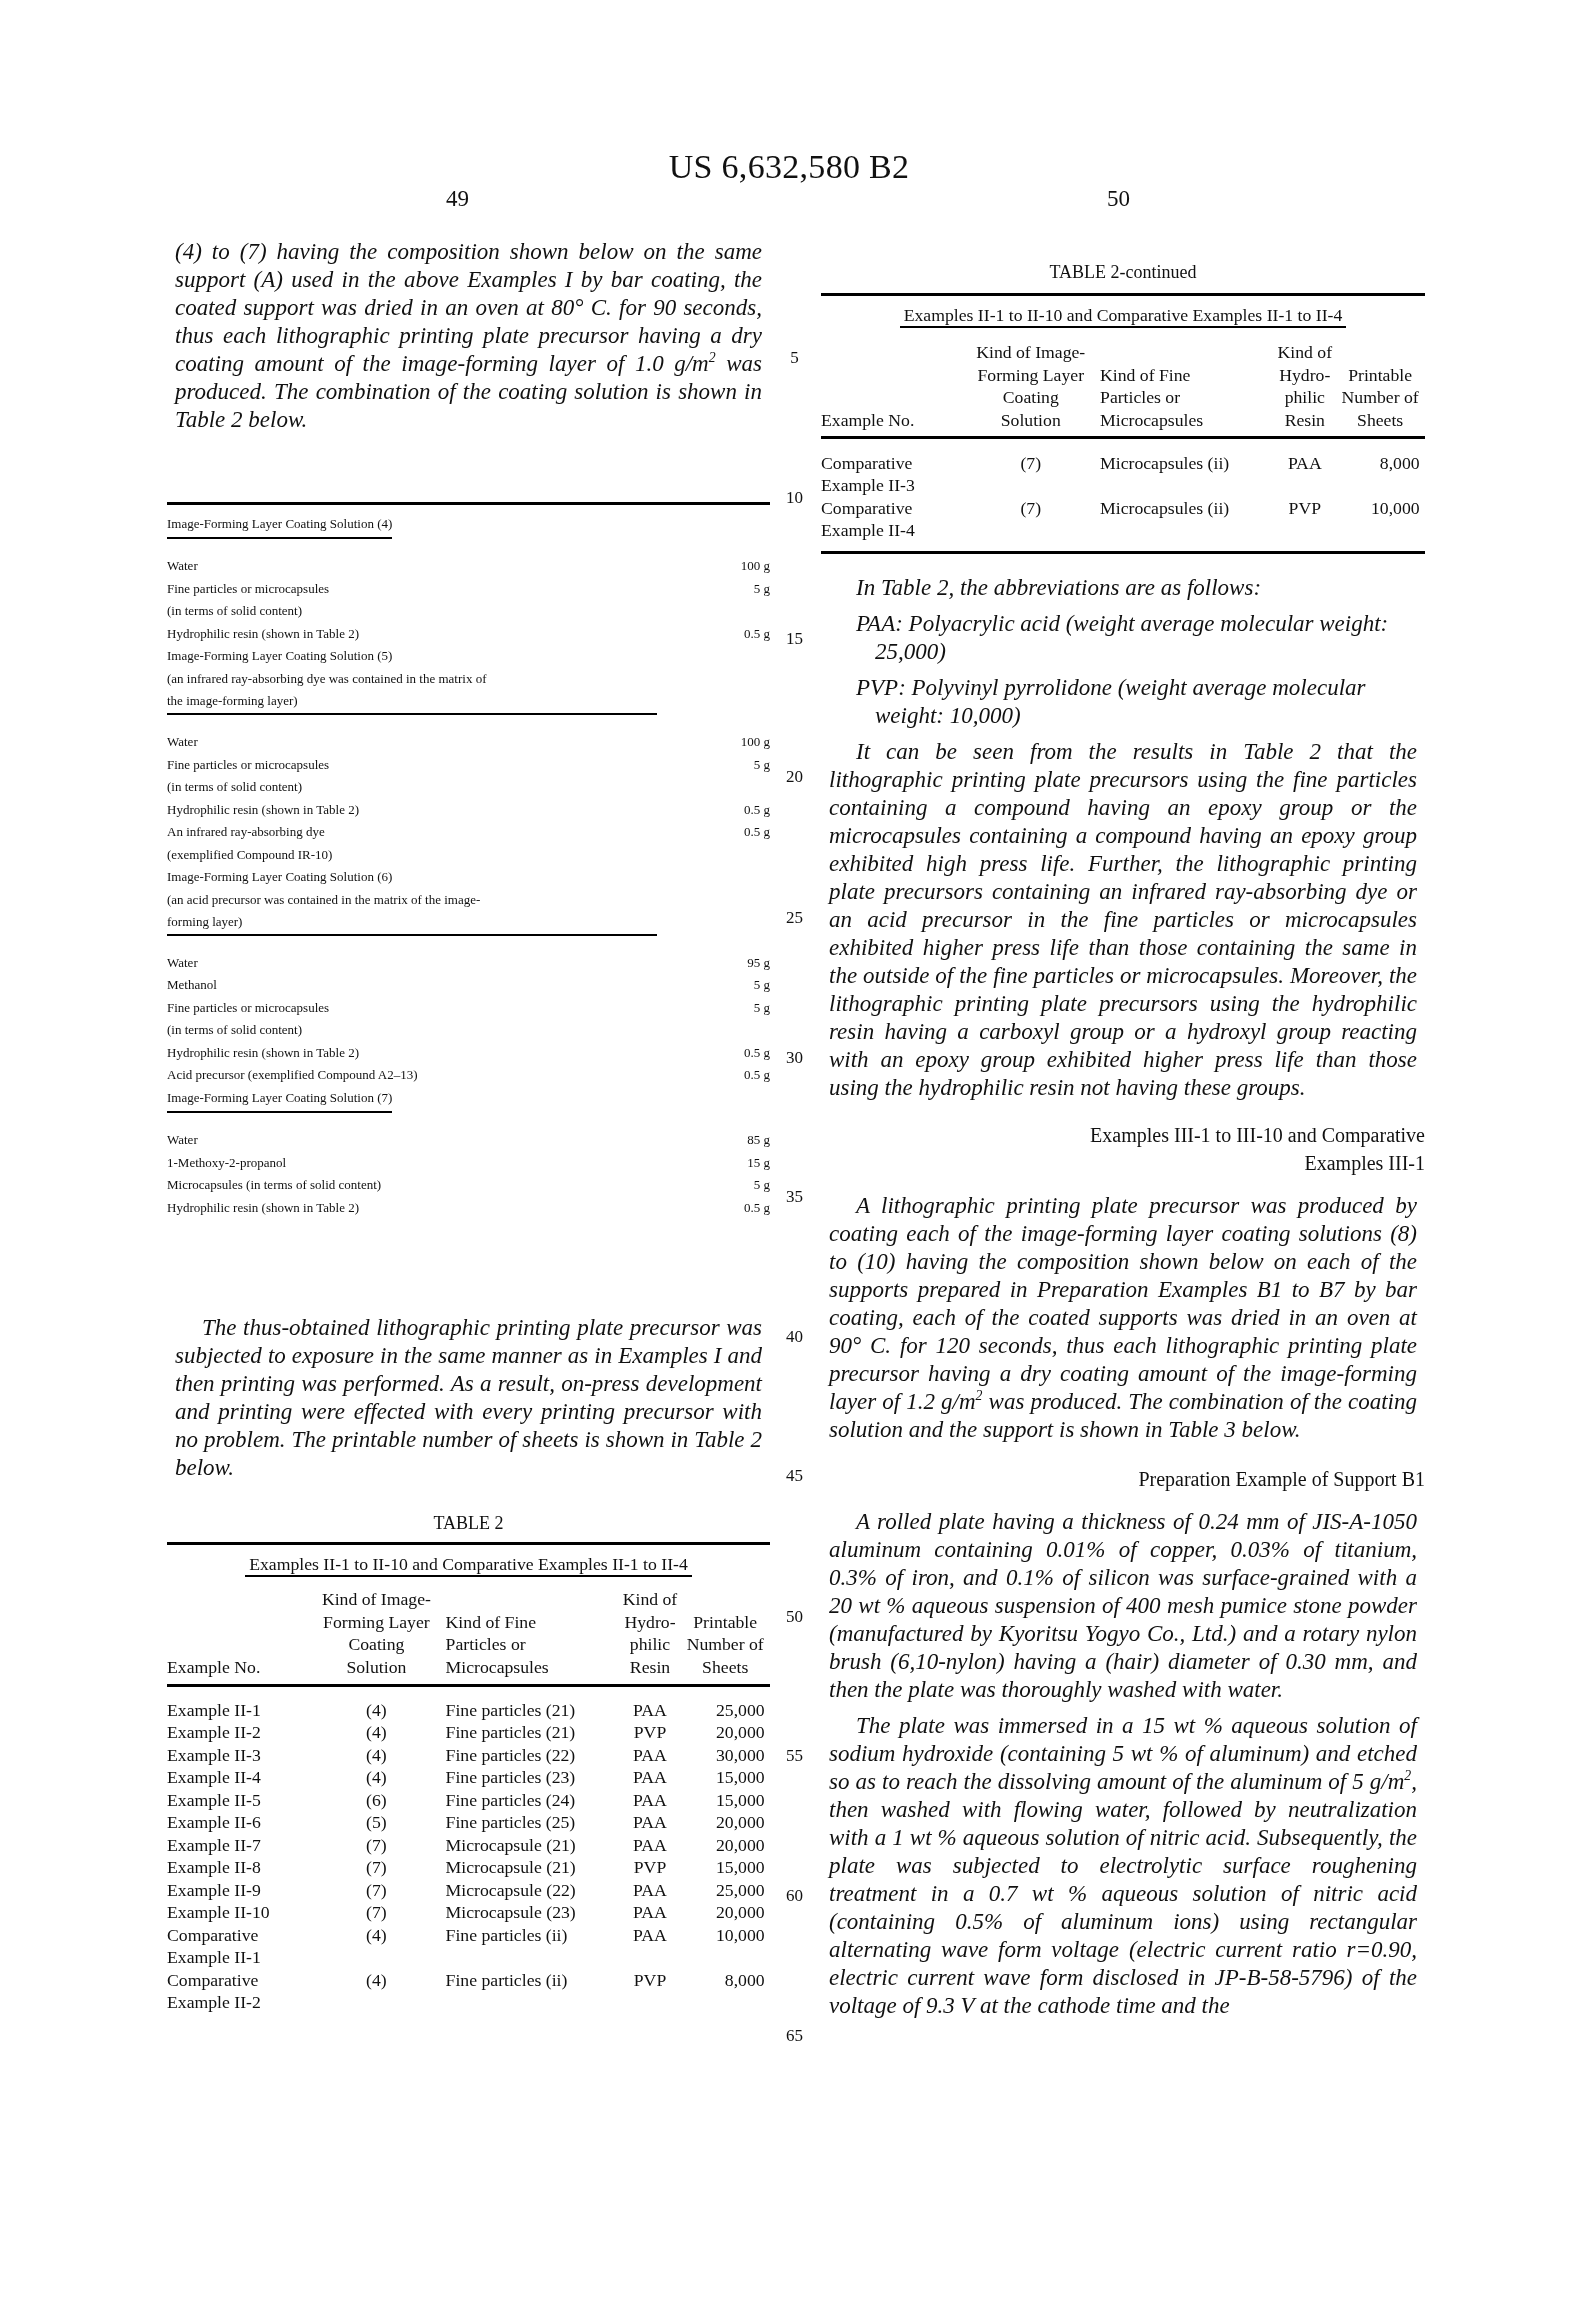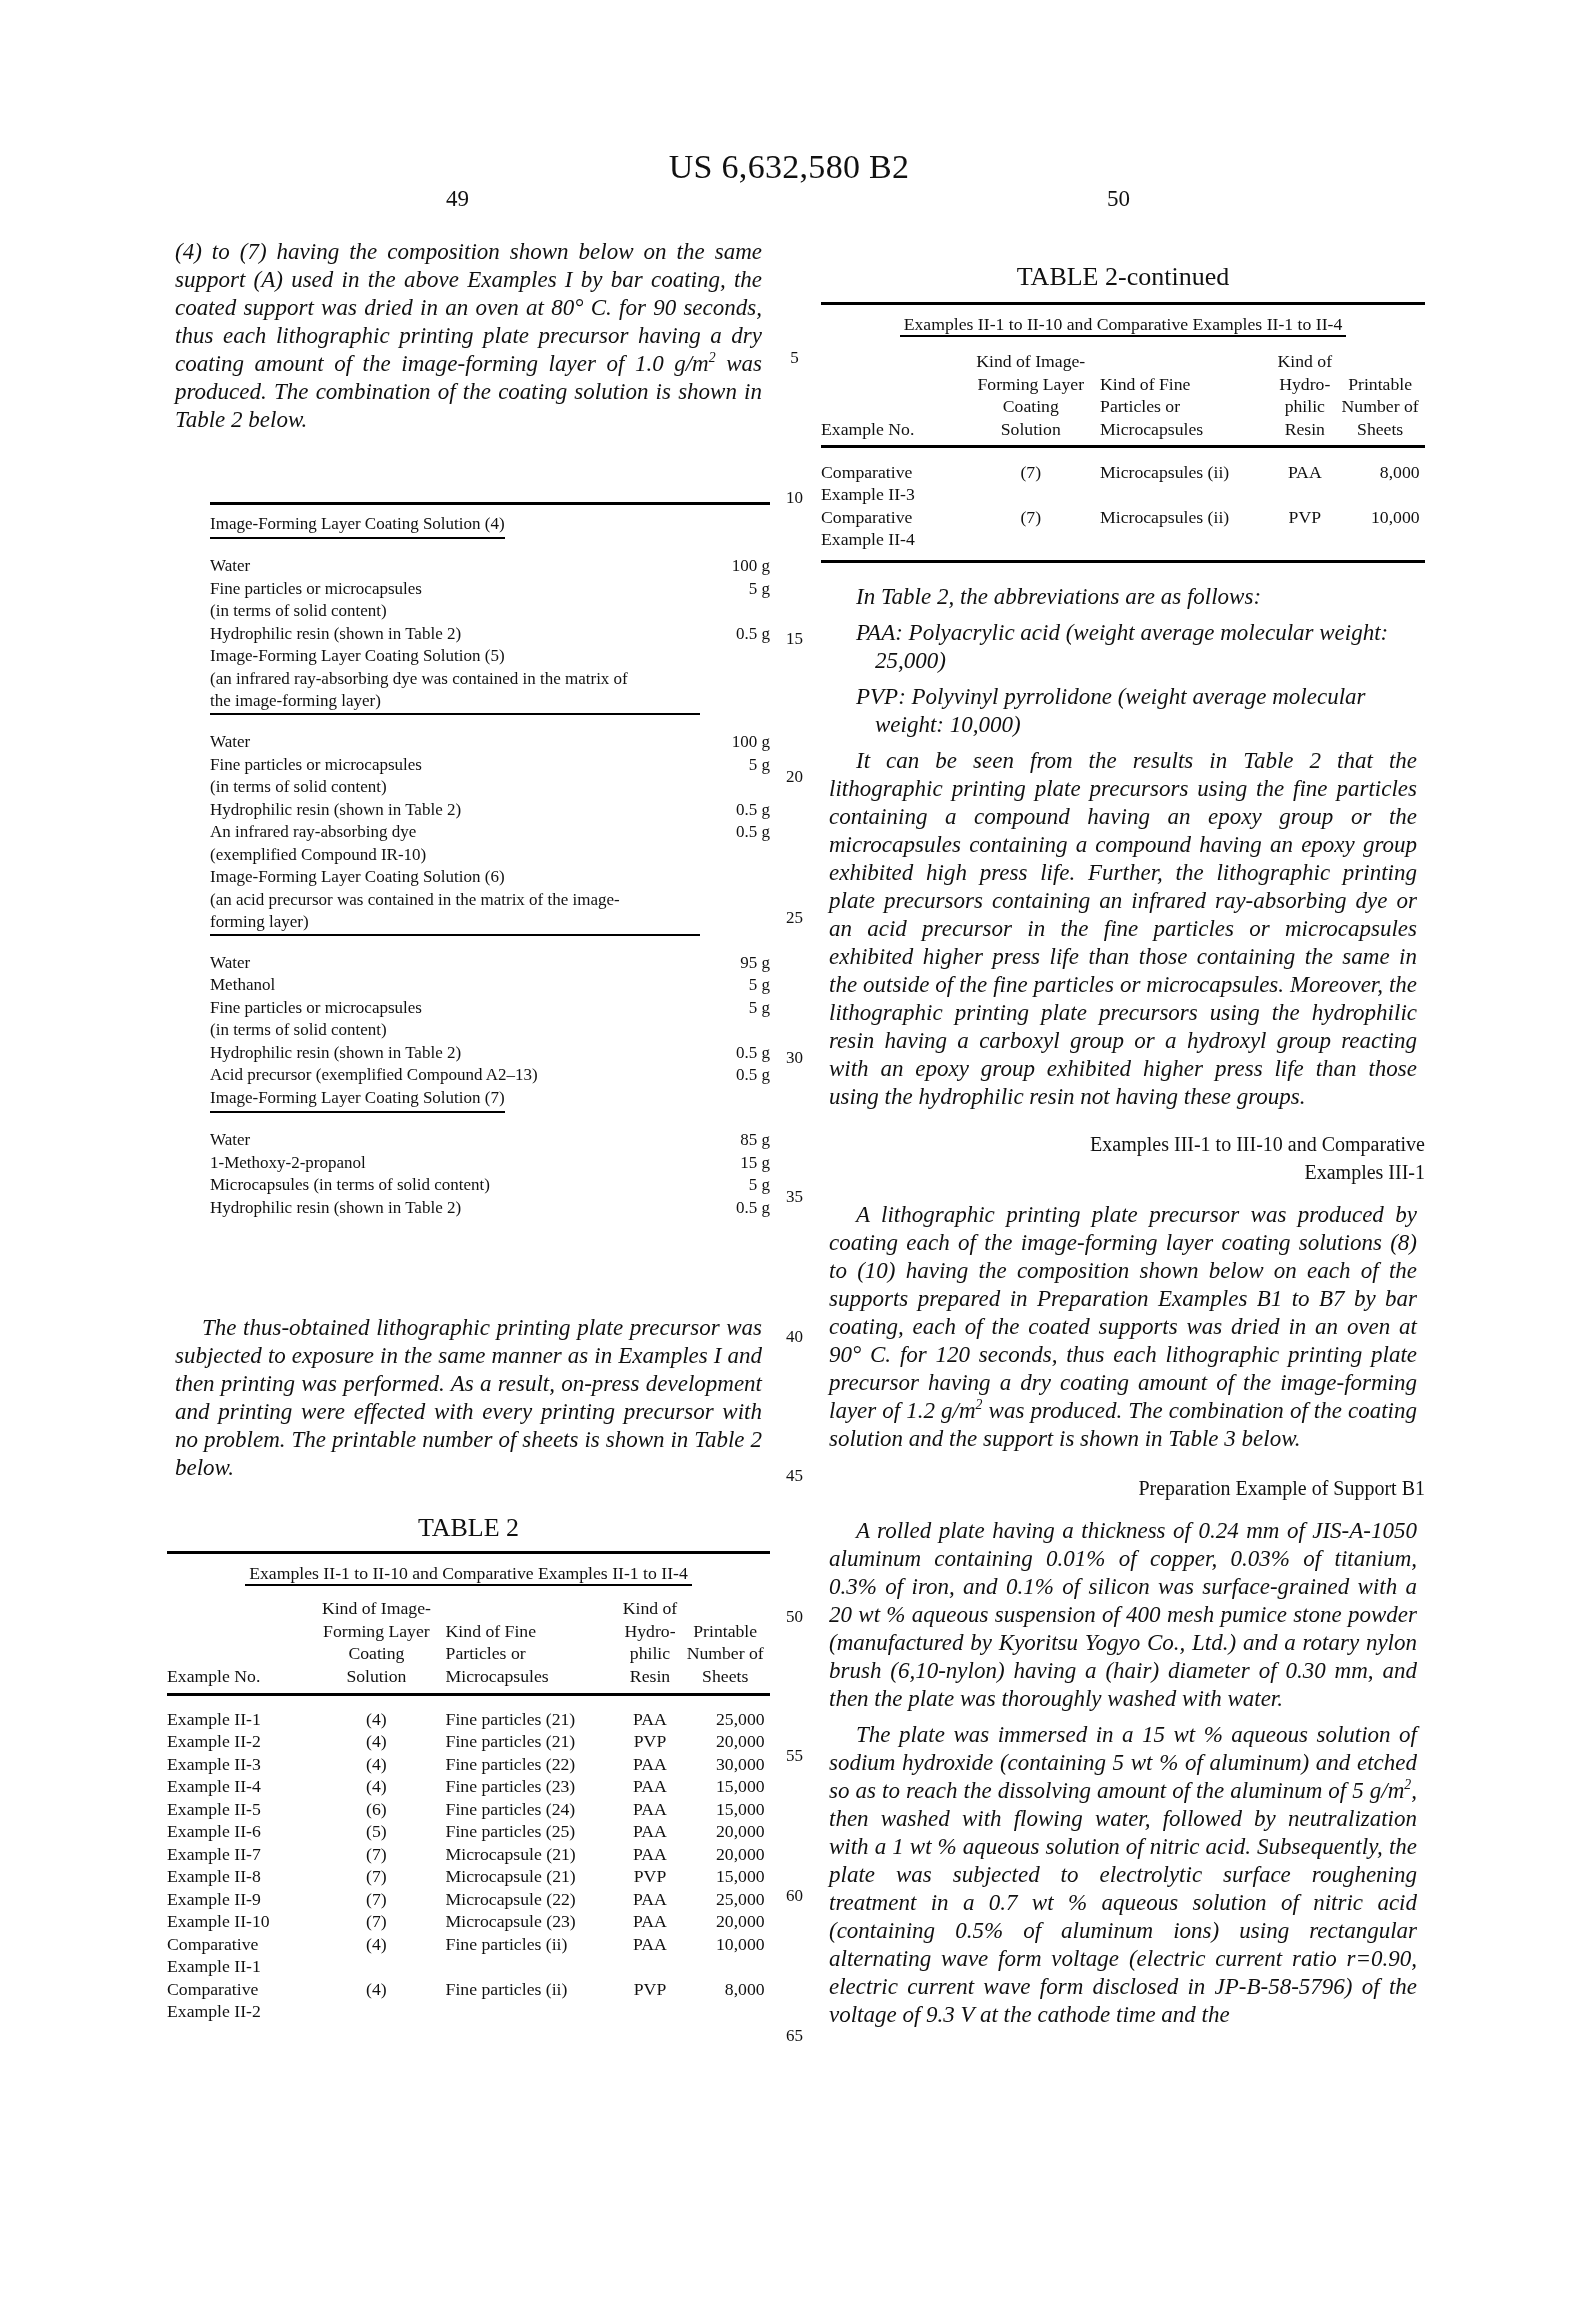--- a/index.html
+++ b/index.html
@@ -7,25 +7,25 @@
          font-family:"Liberation Serif","DejaVu Serif",serif; color:#111; }
   .abs { position:absolute; }
   .header { left:0; width:1578px; top:148px; text-align:center; font-size:34px; letter-spacing:0.3px; }
   .pnum { top:186px; font-size:23px; font-weight:normal; }
   .col { position:absolute; }
   .body-text { font-size:23px; line-height:28px; text-align:justify; }
   .body-text p { margin:8px;font-style:italic; }
   .indent { text-indent:27px; }
   .linenum { position:absolute; left:781px; font-size:17px; width:27px; text-align:center; }
   .rule-thick { border-top:3.4px solid #000; }
-  .comp-table { font-size:17px; line-height:22.5px;margin-left:43px; }
+  .comp-table { font-size:13px; line-height:22.5px; }
   .comp-row { display:flex; justify-content:space-between;gap:42px; }
   .comp-row .amt { width:65px; text-align:right; white-space:pre; }
   .ul-title { display:inline-block; border-bottom:2px solid #000; padding-bottom:1.4px; }
-  .t-caption { text-align:center; font-size:26px; }
+  .t-caption { text-align:center; font-size:18px; }
   .t-sub { font-size:17.7px; text-align:center; }
   .t-sub span { border-bottom:2px solid #000; padding:0 4.1px 1.4px 4.1px; }
   table.data { border-collapse:collapse; font-size:17.7px; line-height:22.5px; width:100%; }
   table.data th { font-weight:normal; vertical-align:bottom; padding:0; }
   table.data td { vertical-align:top; padding:0; }
   .c-ex { text-align:left; width:143px; }
   .c-sol { text-align:center; width:129px; }
   .c-fine { text-align:left; width:167px; padding-left:4.1px !important; }
   .c-resin { text-align:center; width:71px; }
   .c-sheets { text-align:right; width:78px; padding-right:5.4px !important; }

